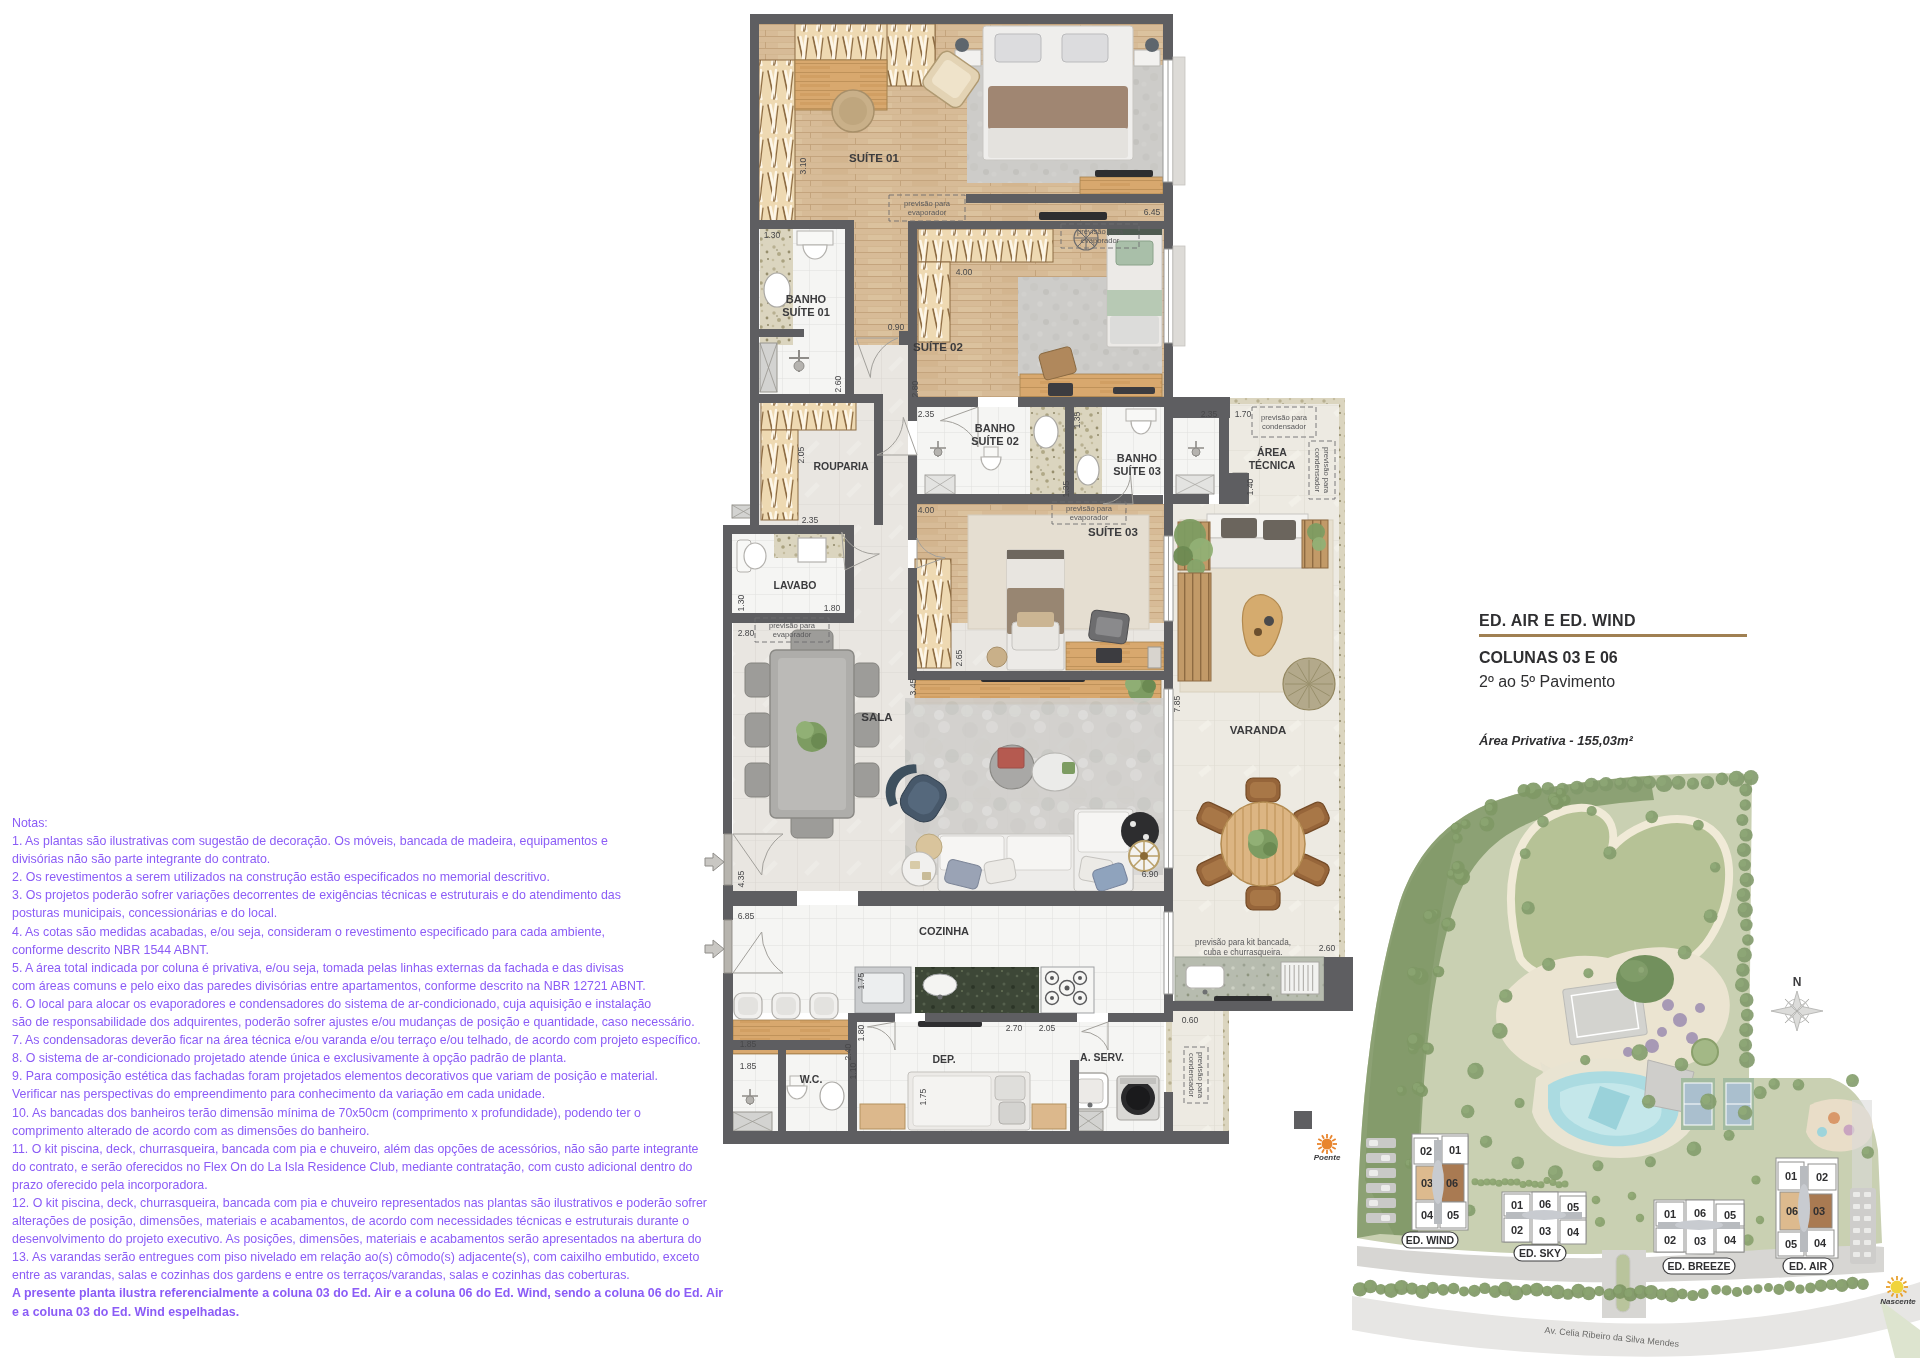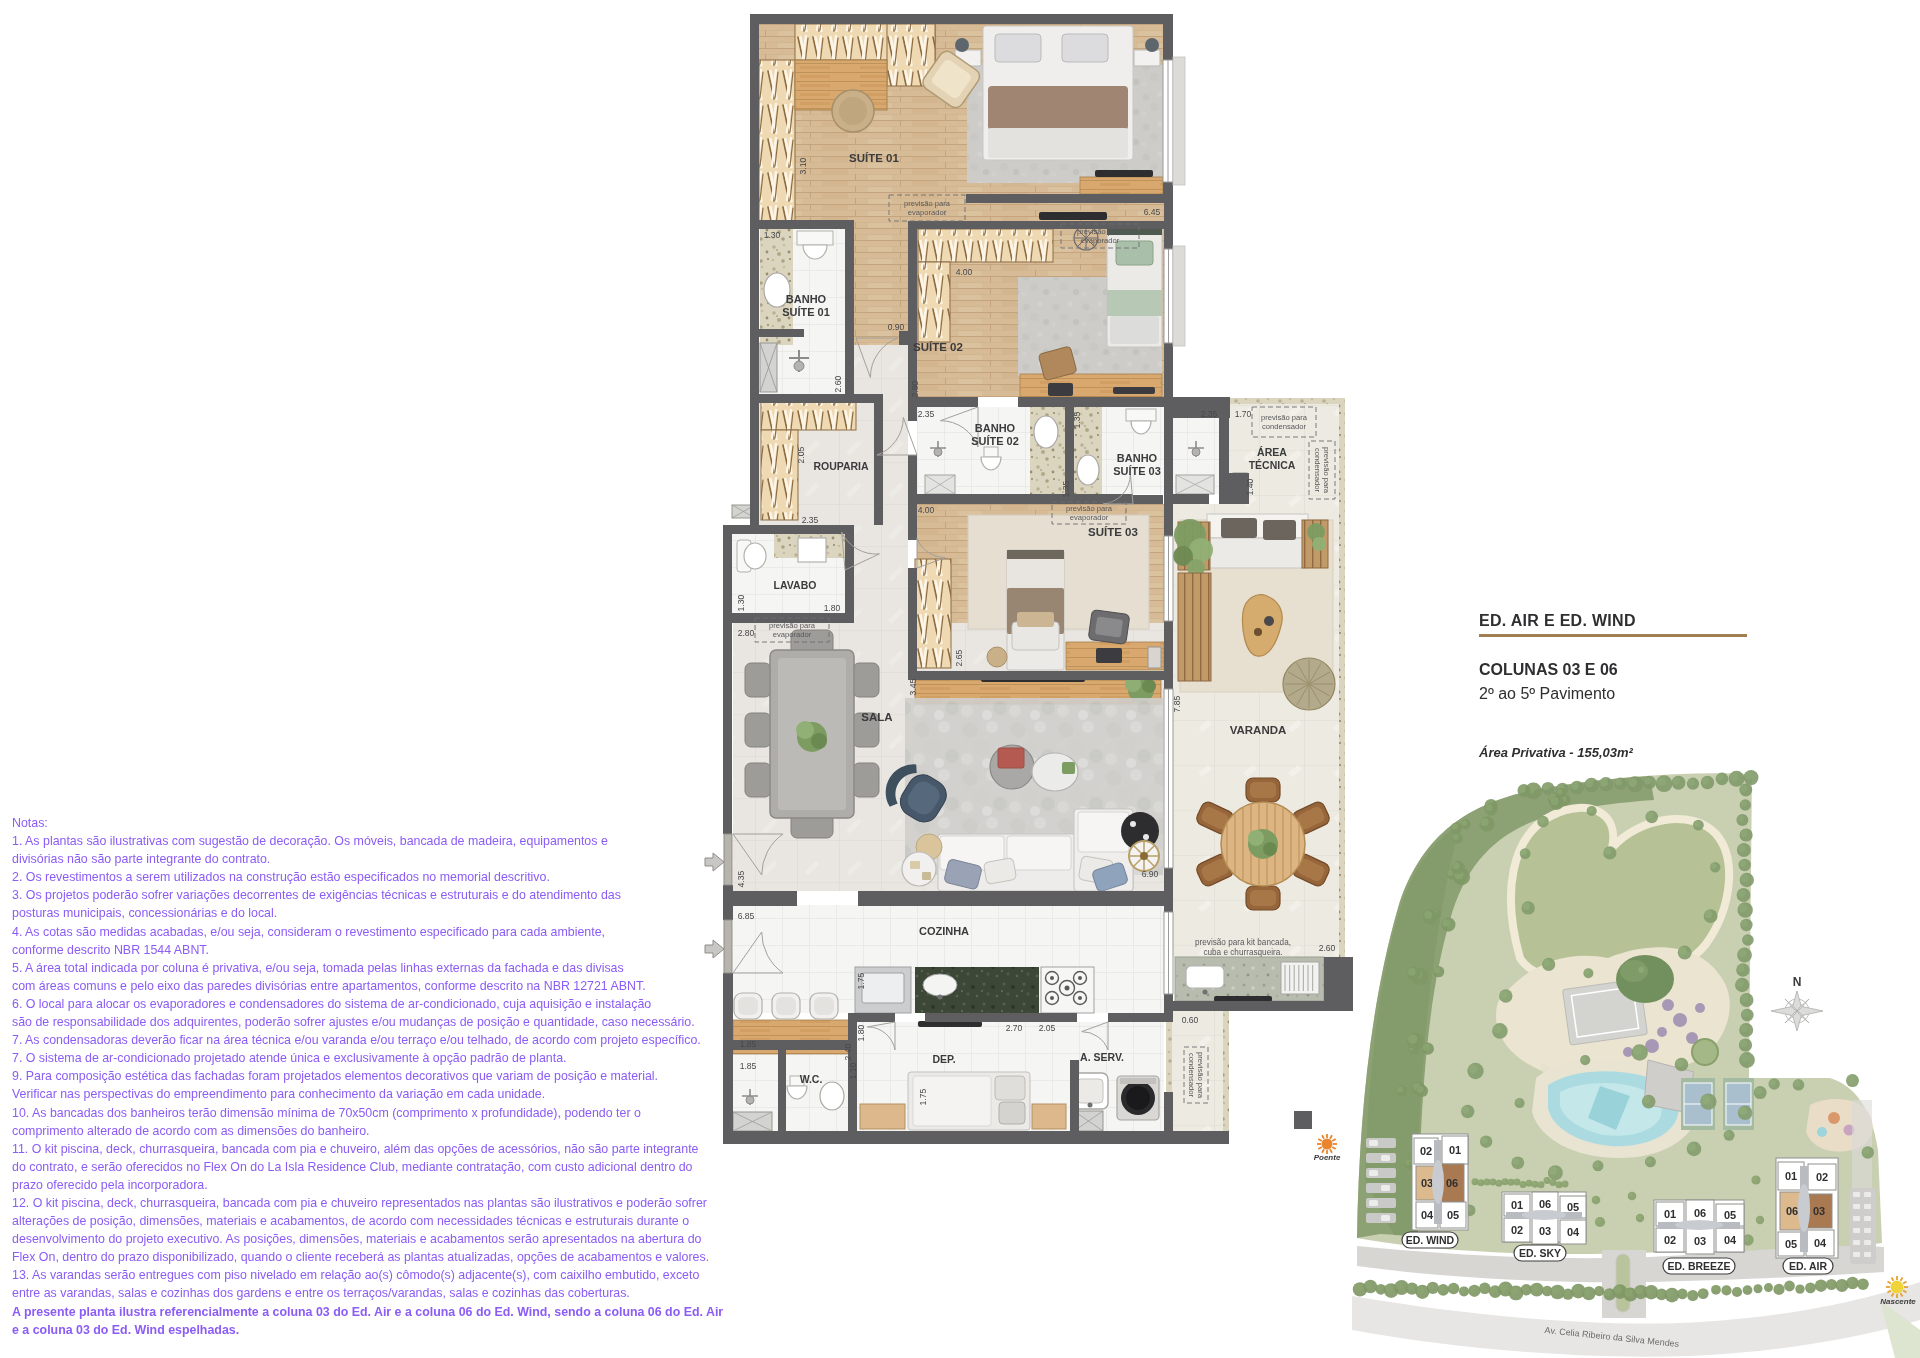--- a/index.html
+++ b/index.html
@@ -1103,35 +1103,34 @@
     <div>2. Os revestimentos a serem utilizados na construção estão especificados no memorial descritivo.</div>
     <div>3. Os projetos poderão sofrer variações decorrentes de exigências técnicas e estruturais e do atendimento das</div>
     <div>posturas municipais, concessionárias e do local.</div>
     <div>4. As cotas são medidas acabadas, e/ou seja, consideram o revestimento especificado para cada ambiente,</div>
     <div>conforme descrito NBR 1544 ABNT.</div>
     <div>5. A área total indicada por coluna é privativa, e/ou seja, tomada pelas linhas externas da fachada e das divisas</div>
     <div>com áreas comuns e pelo eixo das paredes divisórias entre apartamentos, conforme descrito na NBR 12721 ABNT.</div>
     <div>6. O local para alocar os evaporadores e condensadores do sistema de ar-condicionado, cuja aquisição e instalação</div>
     <div>são de responsabilidade dos adquirentes, poderão sofrer ajustes e/ou mudanças de posição e quantidade, caso necessário.</div>
     <div>7. As condensadoras deverão ficar na área técnica e/ou varanda e/ou terraço e/ou telhado, de acordo com projeto específico.</div>
-    <div>7. O sistema de ar-condicionado projetado atende única e exclusivamente à opção padrão de planta.</div>
+    <div>8. O sistema de ar-condicionado projetado atende única e exclusivamente à opção padrão de planta.</div>
     <div>9. Para composição estética das fachadas foram projetados elementos decorativos que variam de posição e material.</div>
     <div>Verificar nas perspectivas do empreendimento para conhecimento da variação em cada unidade.</div>
     <div>10. As bancadas dos banheiros terão dimensão mínima de 70x50cm (comprimento x profundidade), podendo ter o</div>
     <div>comprimento alterado de acordo com as dimensões do banheiro.</div>
     <div>11. O kit piscina, deck, churrasqueira, bancada com pia e chuveiro, além das opções de acessórios, não são parte integrante</div>
     <div>do contrato, e serão oferecidos no Flex On do La Isla Residence Club, mediante contratação, com custo adicional dentro do</div>
     <div>prazo oferecido pela incorporadora.</div>
     <div>12. O kit piscina, deck, churrasqueira, bancada com pia e chuveiro representados nas plantas são ilustrativos e poderão sofrer</div>
     <div>alterações de posição, dimensões, materiais e acabamentos, de acordo com necessidades técnicas e estruturais durante o</div>
     <div>desenvolvimento do projeto executivo. As posições, dimensões, materiais e acabamentos serão apresentados na abertura do</div>
-    <div>Flex On, dentro do prazo disponibilizado, quando o cliente receberá as plantas atualizadas, opções de acabamentos e valores.</div>
     <div>13. As varandas serão entregues com piso nivelado em relação ao(s) cômodo(s) adjacente(s), com caixilho embutido, exceto</div>
     <div>entre as varandas, salas e cozinhas dos gardens e entre os terraços/varandas, salas e cozinhas das coberturas.</div>
     <div style="font-weight:bold">A presente planta ilustra referencialmente a coluna 03 do Ed. Air e a coluna 06 do Ed. Wind, sendo a coluna 06 do Ed. Air</div>
     <div style="font-weight:bold">e a coluna 03 do Ed. Wind espelhadas.</div>
   </div>
 <div style="position:absolute;left:1479px;top:612px;width:268px;text-align:left;color:#2f2f31">
     <div style="font-size:16px;font-weight:bold;letter-spacing:0.3px">ED. AIR E ED. WIND</div>
     <div style="height:2.5px;background:#a08052;margin-top:4px"></div>
-    <div style="font-size:16px;font-weight:bold;margin-top:24px">COLUNAS 03 E 06</div>
+    <div style="font-size:16px;font-weight:bold;margin-top:12px">COLUNAS 03 E 06</div>
     <div style="font-size:16px;font-weight:normal;margin-top:6px">2º ao 5º Pavimento</div>
     <div style="font-size:13px;font-weight:bold;font-style:italic;margin-top:42px">Área Privativa - 155,03m²</div>
   </div>
 </body></html>

